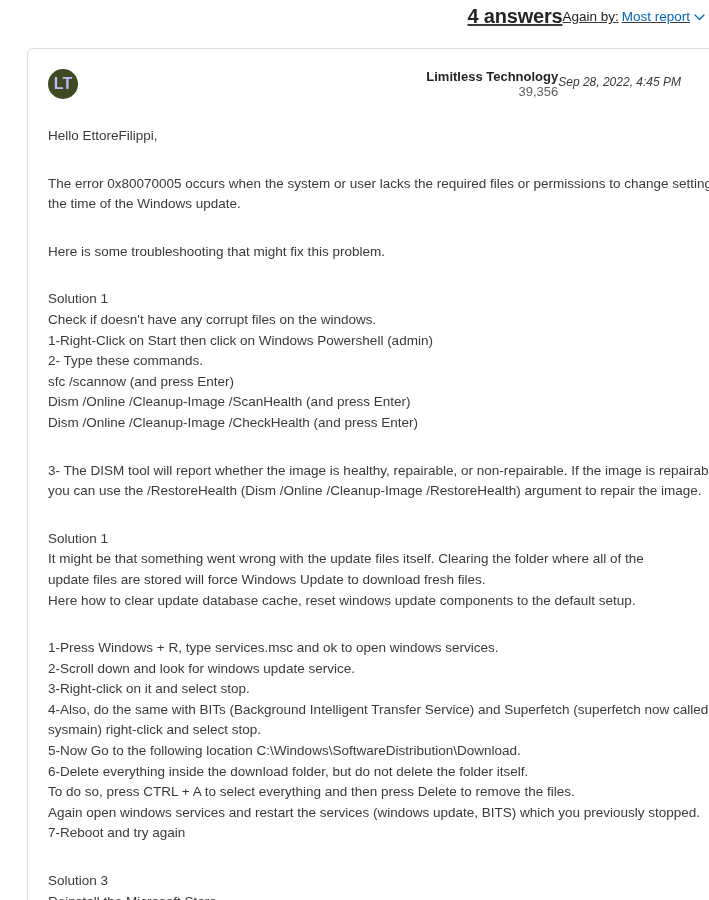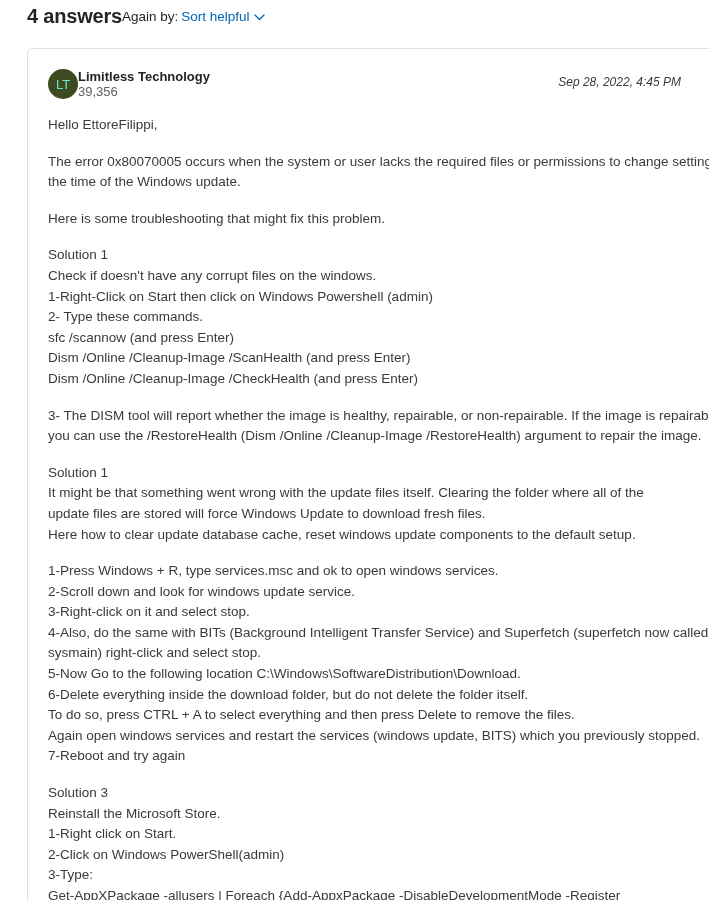--- a/index.html
+++ b/index.html
@@ -5,24 +5,25 @@
   * { margin: 0; padding: 0; box-sizing: border-box; }
   html, body {
     width: 709px; height: 900px;
     overflow: hidden;
     background: #ffffff;
     font-family: "Liberation Sans", sans-serif;
     color: var(--text, #3b3a39);
   }
   .topbar {
     display: flex;
-    justify-content: flex-start;
+    justify-content: flex-end;
     align-items: flex-start;
     padding: 5px 4px 0 27px;
     height: 32px;
+    text-decoration: underline;
   }
   .answers-heading {
     font-size: 20px;
     font-weight: 700;
     color: var(--heading, #242424);
     letter-spacing: -0.2px;
   }
   .sort {
     font-size: 13.5px;
     padding-top: 4px;
@@ -43,30 +44,30 @@
     background: #ffffff;
   }
   .card-header {
     display: flex;
     align-items: flex-start;
   }
   .avatar {
     width: 30px; height: 30px;
     border-radius: 50%;
     background: var(--avatar-bg, #3e4a21);
-    color: #5eead4;
-    font-size: 13px;
-    font-weight: 400;
+    color: #c4b5fd;
+    font-size: 16px;
+    font-weight: 700;
     display: flex;
     align-items: center;
     justify-content: center;
     flex: 0 0 auto;
     cursor: pointer;
   }
-  .author { margin-left: 0; flex: 1 1 auto; }
+  .author { margin-left: 0; flex: 1 1 auto; text-align: right; }
   .author-name {
     font-size: 13px;
     font-weight: 700;
     color: var(--heading, #242424);
     cursor: pointer;
     line-height: 15px;
   }
   .author-rep {
     font-size: 13px;
     color: var(--muted, #616161);
@@ -81,30 +82,30 @@
     font-style: italic;
   }
   .answer-body {
     margin-top: 1px;
     font-size: 13.5px;
     line-height: 20.6px;
     color: var(--text, #3b3a39);
   }
   .answer-body p {
     white-space: pre;
-    margin: 16px 0;
+    margin: 27px 0;
   }
 </style>
 </head>
 <body>
 
 <div class="topbar">
   <h1 class="answers-heading">4 answers</h1>
   <div class="sort">
-    <span class="sort-label">Again by:</span><span class="sort-value">Sort helpful</span><span class="chev"><svg width="11" height="7" viewBox="0 0 11 7">
+    <span class="sort-label">Again by:</span><span class="sort-value">Most report</span><span class="chev"><svg width="11" height="7" viewBox="0 0 11 7">
           <path d="M1 1 L5.5 5.5 L10 1" fill="none" stroke="#0067b8" stroke-width="1.3" stroke-linecap="round" stroke-linejoin="round"></path>
         </svg></span>
   </div>
 </div>
 
 <div class="card">
   <div class="card-header">
     <div class="avatar">LT</div>
     <div class="author">
       <div class="author-name">Limitless Technology</div>

